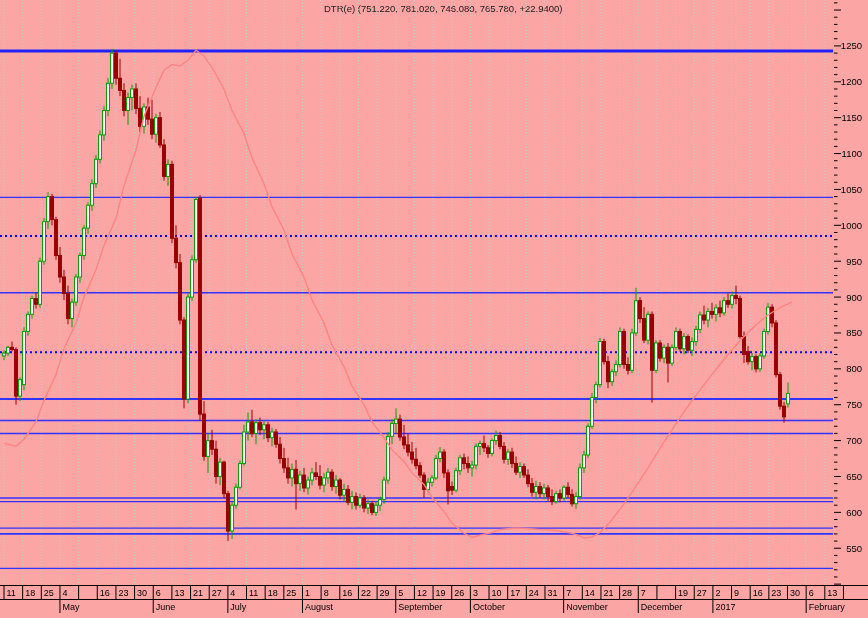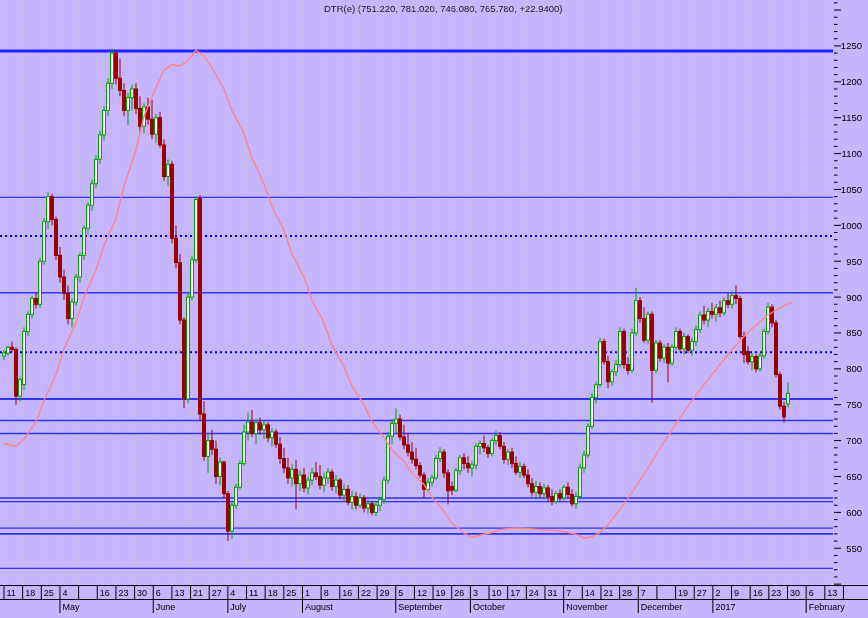--- a/index.html
+++ b/index.html
@@ -1,17 +1,17 @@
 <!DOCTYPE html>
 <html><head>
 <meta charset="utf-8">
 <style>
   html,body{margin:0;padding:0;background:#ffffff;}
   body{width:868px;height:618px;overflow:hidden;font-family:"Liberation Sans",sans-serif;}
-  #chart-window{position:relative;width:868px;height:618px;background:#c4b5fd;}
+  #chart-window{position:relative;width:868px;height:618px;background:#fca5a5;}
   #chart-title{position:absolute;left:324px;top:3px;font-size:9.5px;color:#1a1a1a;white-space:nowrap;}
   #price-chart{position:absolute;left:0;top:0;}
   text{font-family:"Liberation Sans",sans-serif;}
 </style>
 </head>
 <body>
 
 <div id="chart-window">
   <div id="chart-title">DTR(e) (751.220, 781.020, 746.080, 765.780, +22.9400)</div>
   <svg id="price-chart" width="868" height="618" viewBox="0 0 868 618" xmlns="http://www.w3.org/2000/svg">

